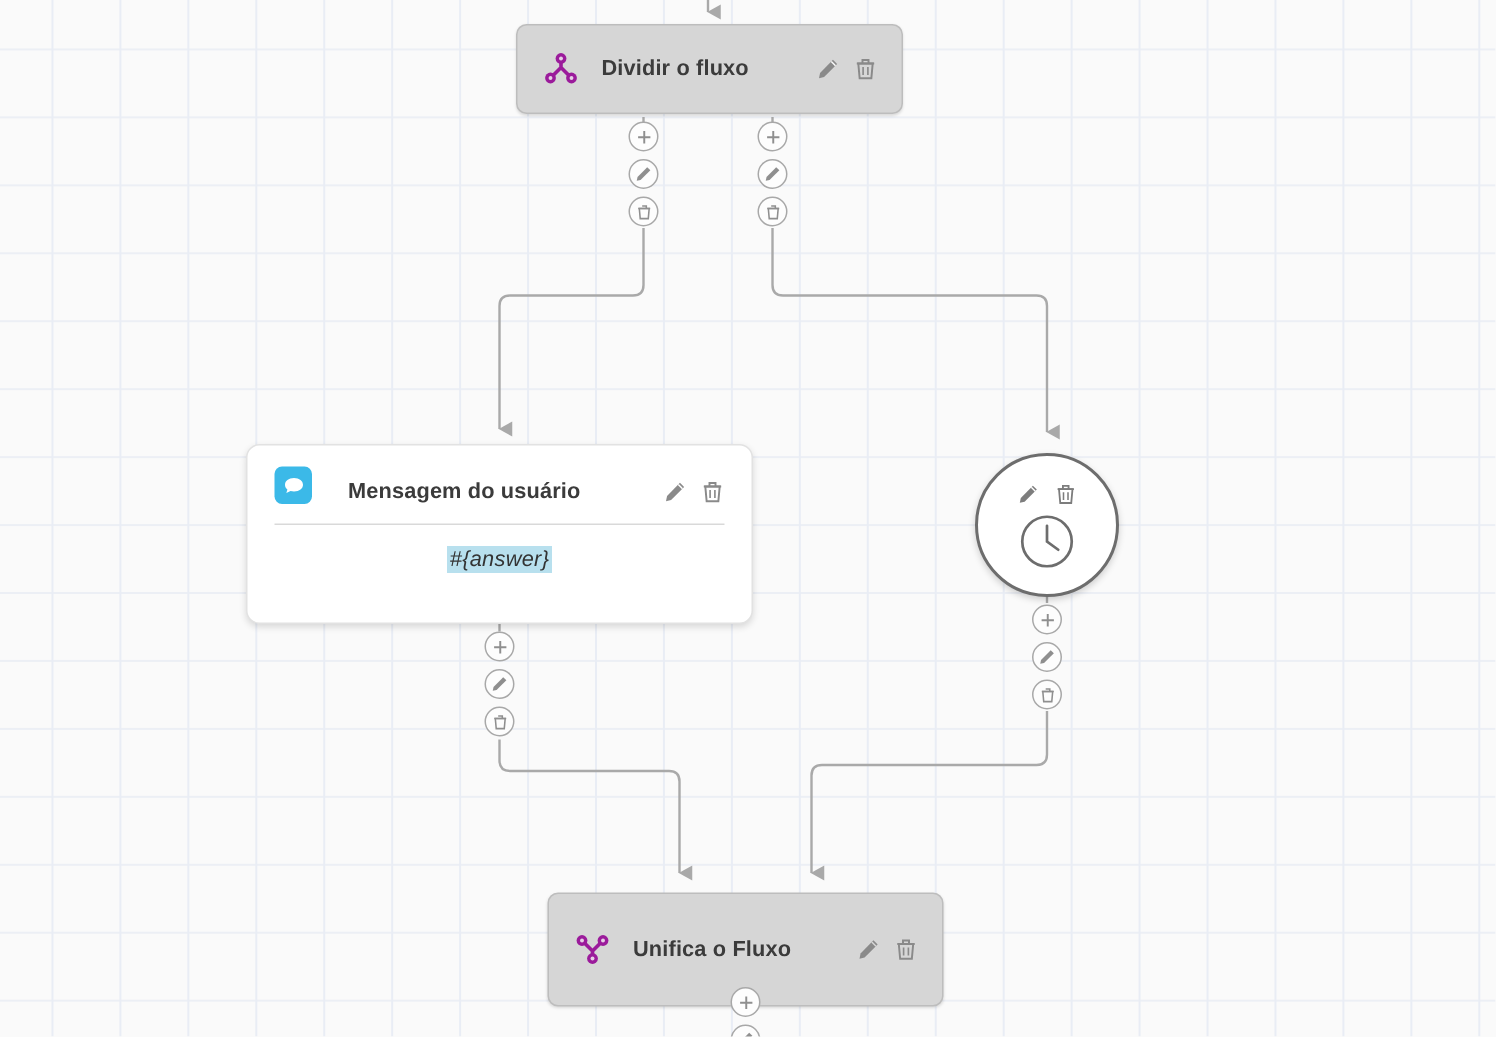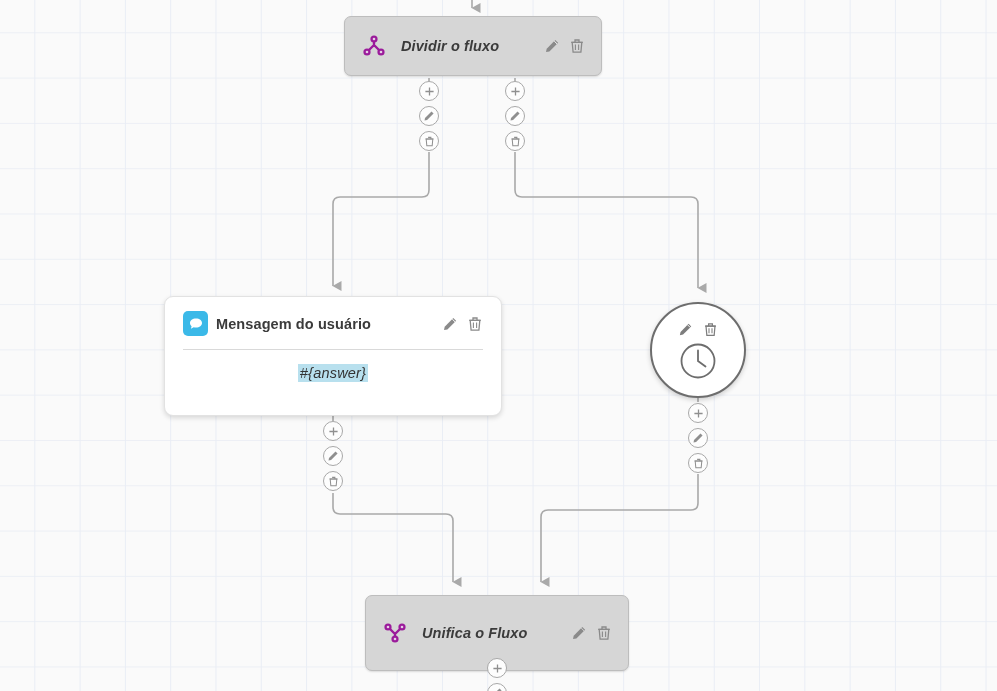--- a/index.html
+++ b/index.html
@@ -44,21 +44,20 @@
 
   
   .node-gray {
     background: #d6d6d6;
     border: 1px solid #bdbdbd;
     border-radius: 7px;
     box-shadow: 0 1px 2px rgba(0,0,0,0.13);
     display: flex;
     align-items: center;
     padding: 0 16px;
-    font-style: italic;
   }
 
   
   .node-card {
     background: #ffffff;
     border: 1px solid #e2e2e2;
     border-radius: 9px;
     box-shadow: 0 2px 5px rgba(0,0,0,0.14);
     display: flex;
     flex-direction: column;
@@ -110,23 +109,23 @@
     display: flex;
     align-items: center;
     justify-content: center;
     cursor: pointer;
     flex: none;
   }
 
   
   .card-head {
     display: flex;
-    align-items: center;
+    align-items: flex-end;
     padding: 14px 18px 0 18px;
-    gap: 8px;
+    gap: 24px;
   }
   .card-divider {
     height: 1px;
     background: #d9d9d9;
     margin: 13px 18px 0 18px;
   }
   .card-body {
     padding: 14px 18px 16px 18px;
     text-align: center;
   }

